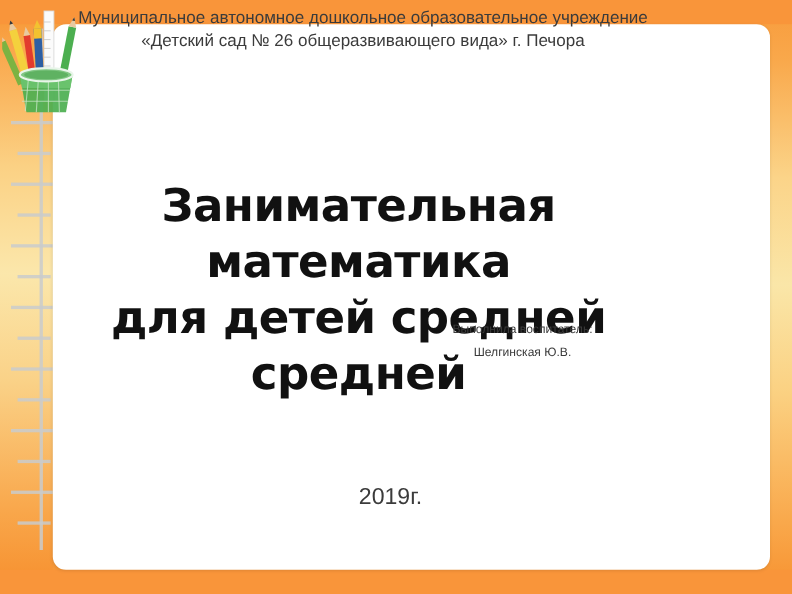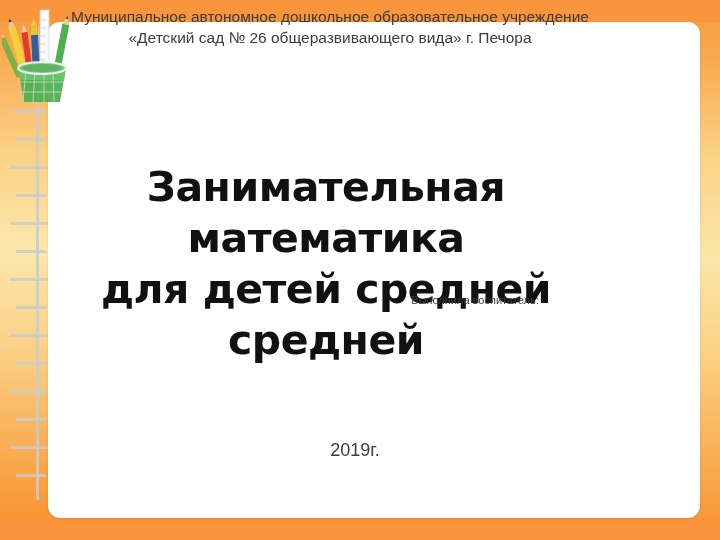--- a/index.html
+++ b/index.html
@@ -129,21 +129,21 @@
     line-height: 21px;
     color: #3B3B3B;
   }
 
   .year-block {
     position: absolute;
     left: 210px;
     top: 440px;
     width: 290px;
     text-align: center;
-    font-size: 18px;
+    font-size: 21px;
     color: #3B3B3B;
   }
 
   
   .pencil-cup {
     position: absolute;
     left: 2px;
     top: 2px;
     width: 80px;
     height: 105px;
@@ -235,17 +235,18 @@
     <div>«Детский сад № 26 общеразвивающего вида» г. Печора</div>
   </div>
 
   <div class="main-title">
     <div>Занимательная математика</div>
     <div>для детей средней средней</div>
   </div>
 
   <div class="author-block">
     <div>Выполнила воспитатель:</div>
+    <div>Шелгинская Ю.В.</div>
   </div>
 
   <div class="year-block">2019г.</div>
 
 </div>
 
 </body></html>

